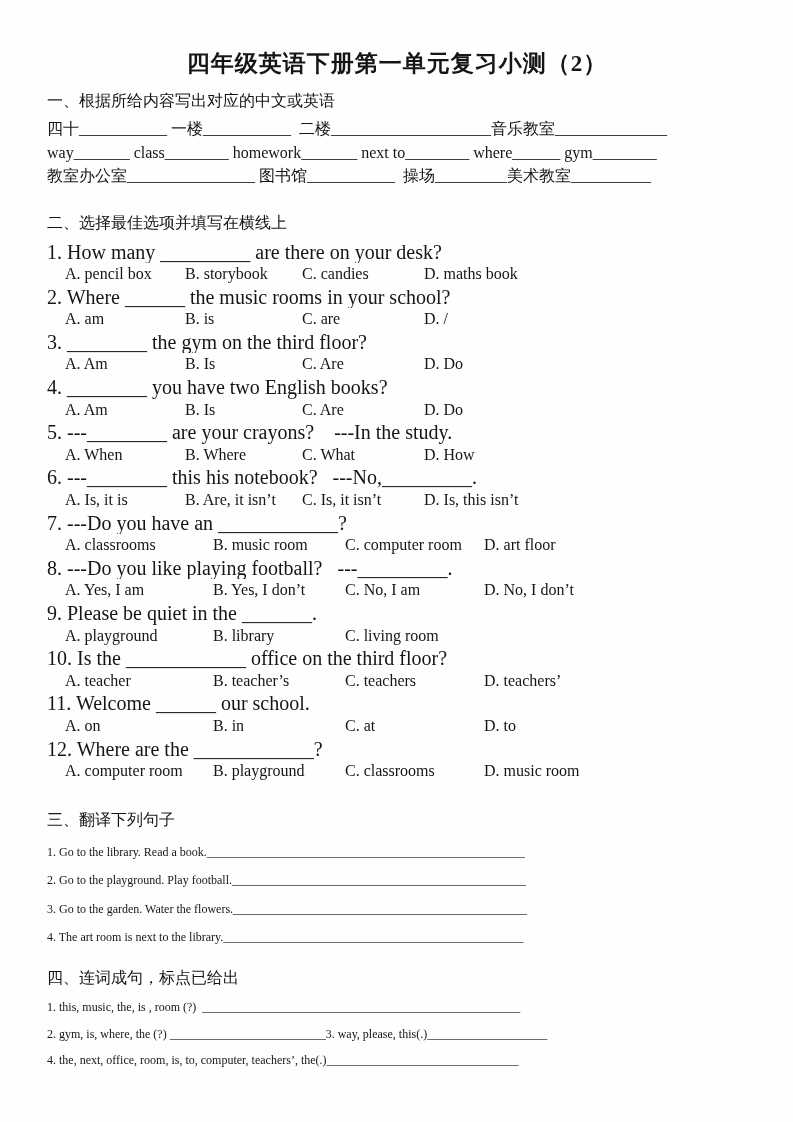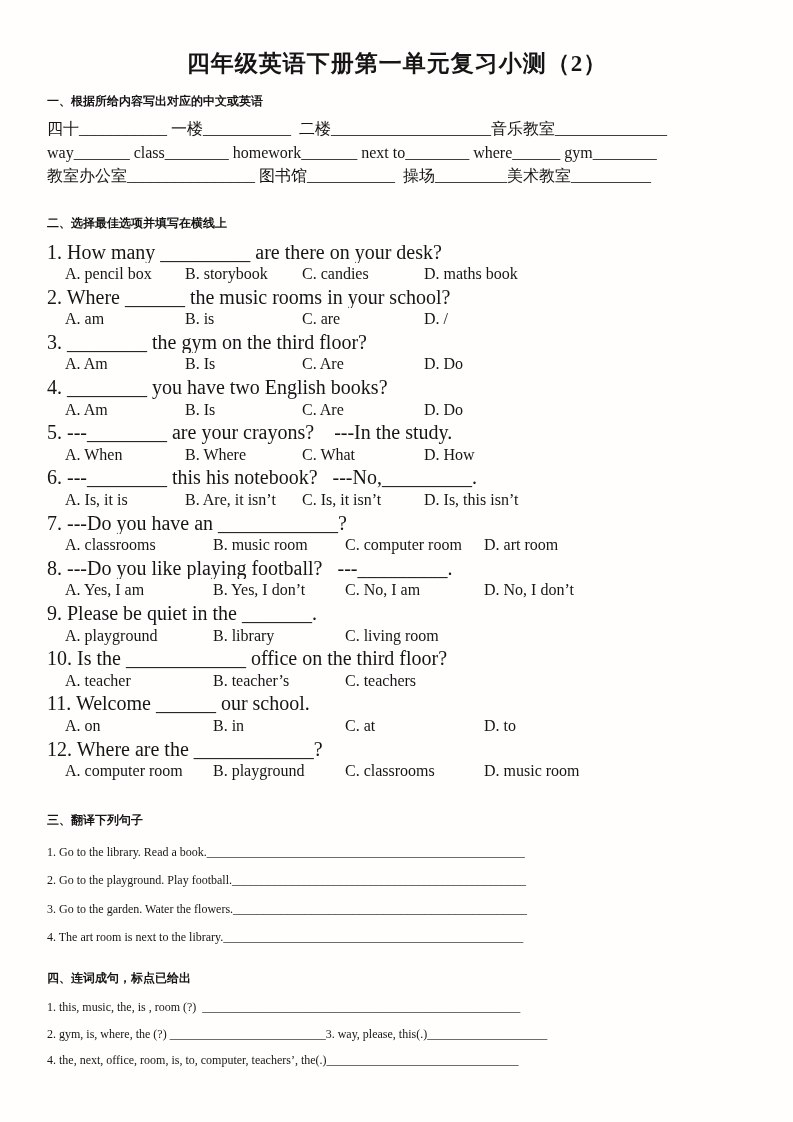--- a/index.html
+++ b/index.html
@@ -23,22 +23,22 @@
   }
   .title {
     text-align: center;
     font-size: 23px;
     font-weight: bold;
     line-height: 32px;
     margin-bottom: 10px;
     letter-spacing: 1px;
   }
   .sec-head {
-    font-size: 12px;
-    font-weight: bold;
+    font-size: 16px;
+    font-weight: normal;
     line-height: 22px;
     white-space: pre;
   }
   .s1 { margin-top: 10px; margin-bottom: 5px; }
   .s2 { margin-top: 24px; margin-bottom: 7px; }
   .s3 { margin-top: 26px; margin-bottom: 7px; }
   .s4 { margin-top: 16px; margin-bottom: 5px; }
   .line {
     font-size: 16px;
     line-height: 23.5px;
@@ -151,21 +151,21 @@
       <span class="o4">D. Is, this isn’t</span>
     </div>
   </div>
 
   <div class="q">
     <div class="q-text">7. ---Do you have an ____________?</div>
     <div class="opts wide">
       <span class="o1">A. classrooms</span>
       <span class="o2">B. music room</span>
       <span class="o3">C. computer room</span>
-      <span class="o4">D. art room</span>
+      <span class="o4">D. art floor</span>
     </div>
   </div>
 
   <div class="q">
     <div class="q-text">8. ---Do you like playing football?   ---_________.</div>
     <div class="opts wide">
       <span class="o1">A. Yes, I am</span>
       <span class="o2">B. Yes, I don’t</span>
       <span class="o3">C. No, I am</span>
       <span class="o4">D. No, I don’t</span>
@@ -180,20 +180,21 @@
       <span class="o3">C. living room</span>
     </div>
   </div>
 
   <div class="q">
     <div class="q-text">10. Is the ____________ office on the third floor?</div>
     <div class="opts wide">
       <span class="o1">A. teacher</span>
       <span class="o2">B. teacher’s</span>
       <span class="o3">C. teachers</span>
+      <span class="o4">D. teachers’</span>
     </div>
   </div>
 
   <div class="q">
     <div class="q-text">11. Welcome ______ our school.</div>
     <div class="opts wide">
       <span class="o1">A. on</span>
       <span class="o2">B. in</span>
       <span class="o3">C. at</span>
       <span class="o4">D. to</span>

